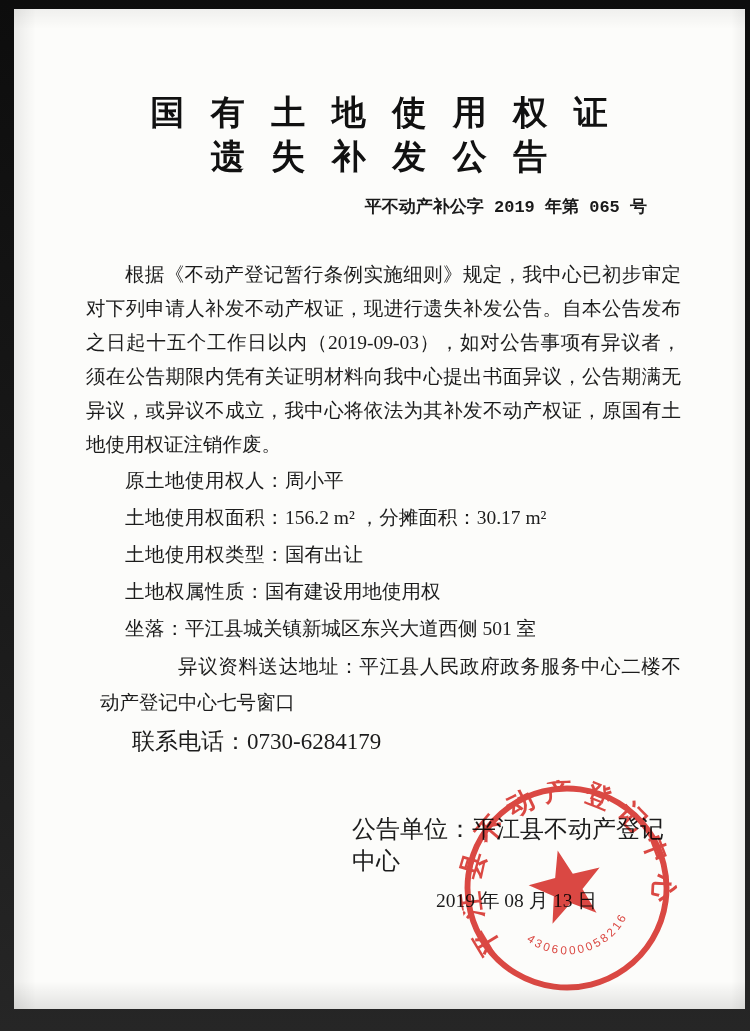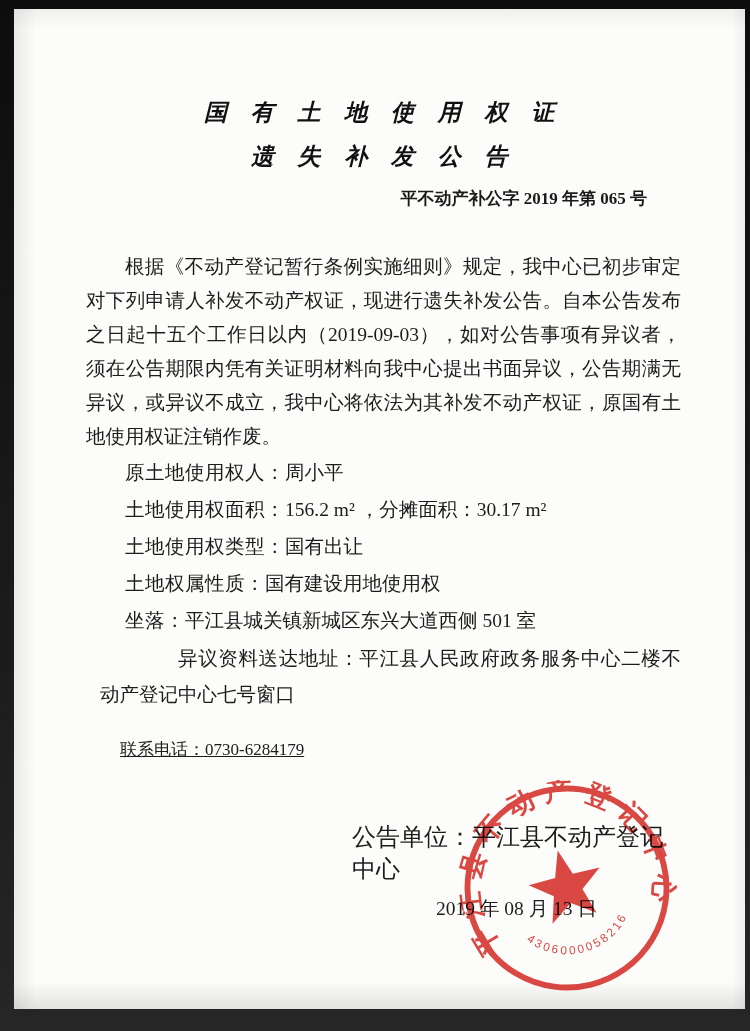--- a/index.html
+++ b/index.html
@@ -14,43 +14,42 @@
       linear-gradient(90deg, rgba(0,0,0,.07), rgba(0,0,0,0) 22px),
       linear-gradient(270deg, rgba(0,0,0,.05), rgba(0,0,0,0) 14px),
       linear-gradient(0deg, rgba(0,0,0,.10), rgba(0,0,0,0) 28px),
       linear-gradient(180deg, rgba(0,0,0,.05), rgba(0,0,0,0) 20px),
       #fcfcfa;
     color:#1c1c1c;
   }
   .content{padding:0 64px 0 72px;}
   .title{
     text-align:center;font-weight:bold;color:#111;
-    font-size:23px;letter-spacing:9px;line-height:44px;
+    font-size:34px;letter-spacing:9px;line-height:44px;
     margin-top:82px;
-    font-style:italic;
   }
   .docnum{
     text-align:right;font-weight:bold;font-size:17px;
-    padding-right:34px;margin-top:8px;color:#1a1a1a;
+    padding-right:34px;margin-top:16px;color:#1a1a1a;font-family:Liberation Mono, monospace;
   }
   .intro{
     font-size:19.5px;line-height:34px;text-align:justify;
     text-indent:2em;margin:40px 0 0 0;
   }
   .field{
     font-size:19.5px;line-height:37px;padding-left:2em;
     margin:0;
   }
   .field .lbl{letter-spacing:.5px;}
   .appeal{
     font-size:19.5px;line-height:36px;text-align:justify;
     text-indent:4em;margin:2px 0 0 14px;
   }
   .contact{
-    font-size:17px;line-height:37px;padding-left:2em;margin:18px 0 0 0;text-decoration:underline;
+    font-size:23px;line-height:37px;padding-left:2em;margin:2px 0 0 0;
   }
   .issuer{
     font-size:24px;margin-top:53px;padding-left:266px;
   }
   .date{
     font-size:19.5px;margin-top:10px;padding-left:350px;
   }
   .seal{
     position:absolute;left:446px;top:772px;width:214px;height:214px;
     transform:rotate(-14deg);

